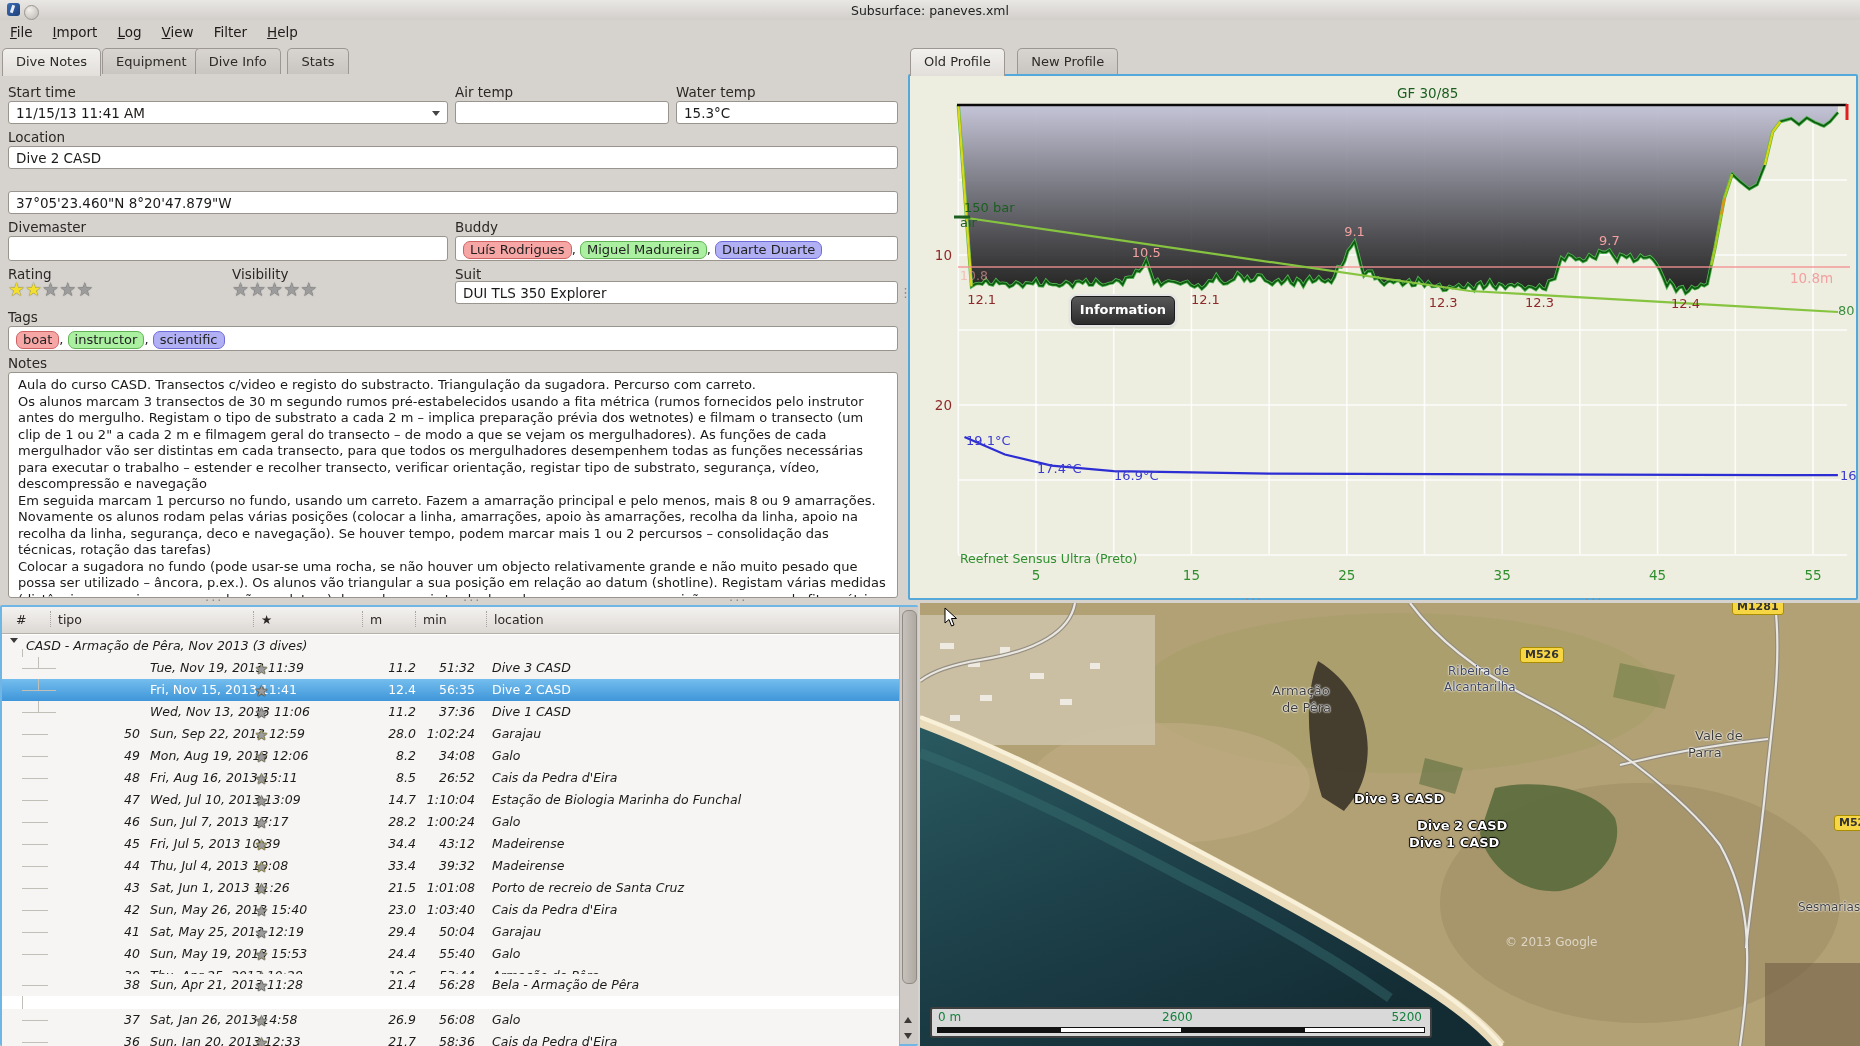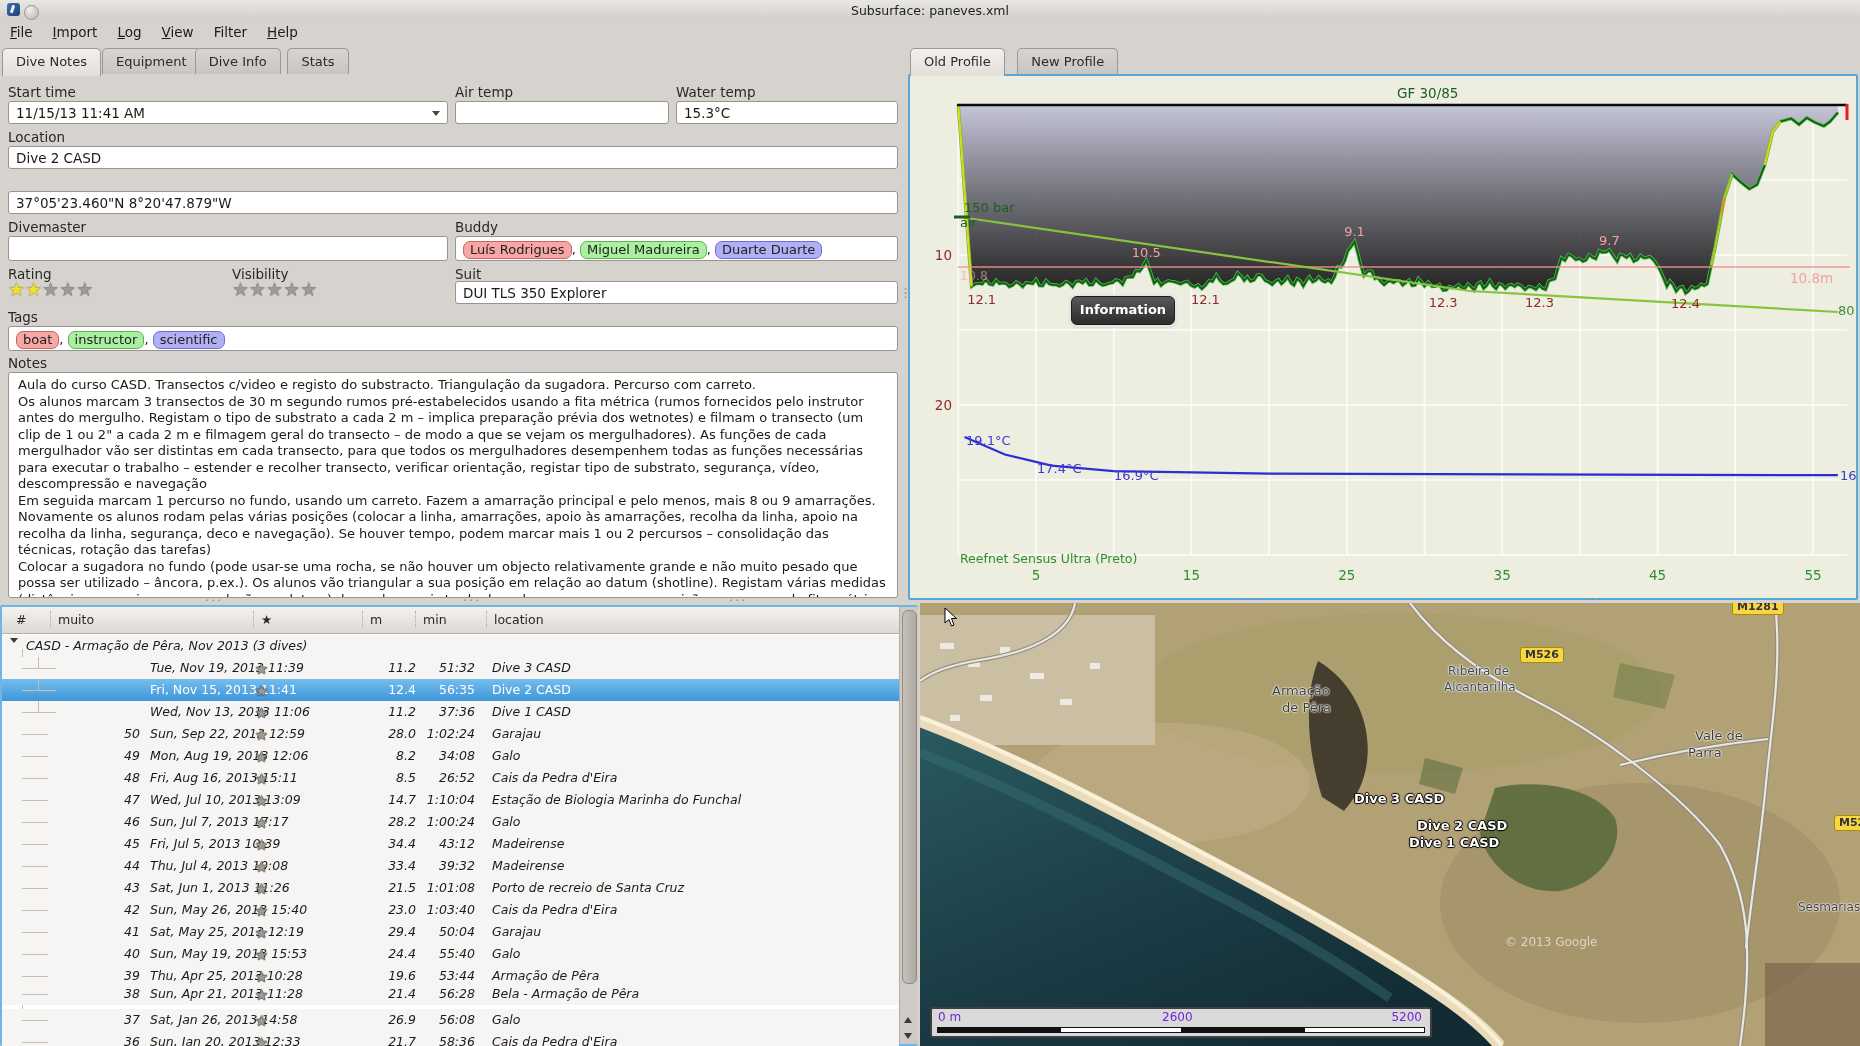--- a/index.html
+++ b/index.html
@@ -76,21 +76,21 @@
   
   #map{left:920px;top:603px;width:940px;height:443px;overflow:hidden;background:#b3a176;}
   .map-label{position:absolute;font-size:13px;color:#3c3c3c;text-shadow:0 0 2px #fff,0 0 2px #fff,0 0 1px #fff;white-space:nowrap;}
   .map-label.water{color:#3e4660;}
   .map-label.small{font-size:12px;}
   .road-badge{position:absolute;background:#f7d643;border:1px solid #a98c00;border-radius:3px;
               padding:0 4px;font-size:11px;font-weight:bold;color:#333;line-height:14px;}
   .dive-flag{position:absolute;font-size:13px;font-weight:bold;color:#fff;white-space:nowrap;
              text-shadow:-1px 0 1px #000,1px 0 1px #000,0 -1px 1px #000,0 1px 1px #000;}
   #scalebar{position:absolute;left:10px;top:404px;width:502px;height:31px;background:#d9d9d9;
-            border:2px solid #3f3f3f;border-radius:3px;box-sizing:border-box;font-size:12px;color:#6d28d9;}
+            border:2px solid #3f3f3f;border-radius:3px;box-sizing:border-box;font-size:12px;color:#15803d;}
   #scalebar .t0{position:absolute;left:6px;top:1px;}
   #scalebar .t1{position:absolute;left:230px;top:1px;}
   #scalebar .t2{position:absolute;right:8px;top:1px;}
   .seg{position:absolute;top:18px;height:6px;border:1px solid #111;box-sizing:border-box;}
   #gcredit{position:absolute;left:585px;top:332px;font-size:12px;color:rgba(255,255,255,.6);}
   
   .grip{position:absolute;color:#8f8a84;font-size:13px;letter-spacing:2px;line-height:6px;}
   #cursor{position:absolute;left:24px;top:4px;}
   text{font-family:"DejaVu Sans","Liberation Sans",sans-serif;}
 </style>
@@ -162,21 +162,21 @@
 
   <div class="grip" style="left:205px;top:598px">···</div>
   <div class="grip" style="left:463px;top:598px">···</div>
   <div class="grip" style="left:729px;top:598px">···</div>
   <div class="grip" style="left:1245px;top:597px;z-index:9">···</div>
   <div class="grip" style="left:1585px;top:597px;z-index:9">···</div>
 
   <div id="dive-list" class="abs">
     <div id="list-header">
         <span style="left: 14px;">#</span>
-        <span style="left: 56px;">muito</span>
+        <span style="left: 56px;">tipo</span>
         <div class="hsep" style="left: 48px;"></div>
         <span style="left: 259px;">★</span>
         <div class="hsep" style="left: 251px;"></div>
         <span style="left: 368px;">m</span>
         <div class="hsep" style="left: 360px;"></div>
         <span style="left: 421px;">min</span>
         <div class="hsep" style="left: 413px;"></div>
         <span style="left: 492px;">location</span>
         <div class="hsep" style="left: 484px;"></div>
       </div>
@@ -410,21 +410,21 @@
             <span class="star on" style="font-size: 14.5px;">★</span>
             <span class="star on" style="font-size: 14.5px;">★</span>
             <span class="star off" style="font-size: 14.5px;">★</span>
             <span class="star off" style="font-size: 14.5px;">★</span>
             <span class="star off" style="font-size: 14.5px;">★</span>
           </span>
           <span class="c-m">19.6</span>
           <span class="c-min">53:44</span>
           <span class="c-loc">Armação de Pêra</span>
         </div>
-        <div class="drow odd" style="top: 376px;">
+        <div class="drow odd" style="top: 367px;">
           <div class="tree-dash" style="left: 20px; width: 26px;"></div>
           <span class="c-num">38</span>
           <span class="c-date">Sun, Apr 21, 2013 11:28</span>
           <span class="c-stars">
             <span class="star on" style="font-size: 14.5px;">★</span>
             <span class="star off" style="font-size: 14.5px;">★</span>
             <span class="star off" style="font-size: 14.5px;">★</span>
             <span class="star off" style="font-size: 14.5px;">★</span>
             <span class="star off" style="font-size: 14.5px;">★</span>
           </span>

